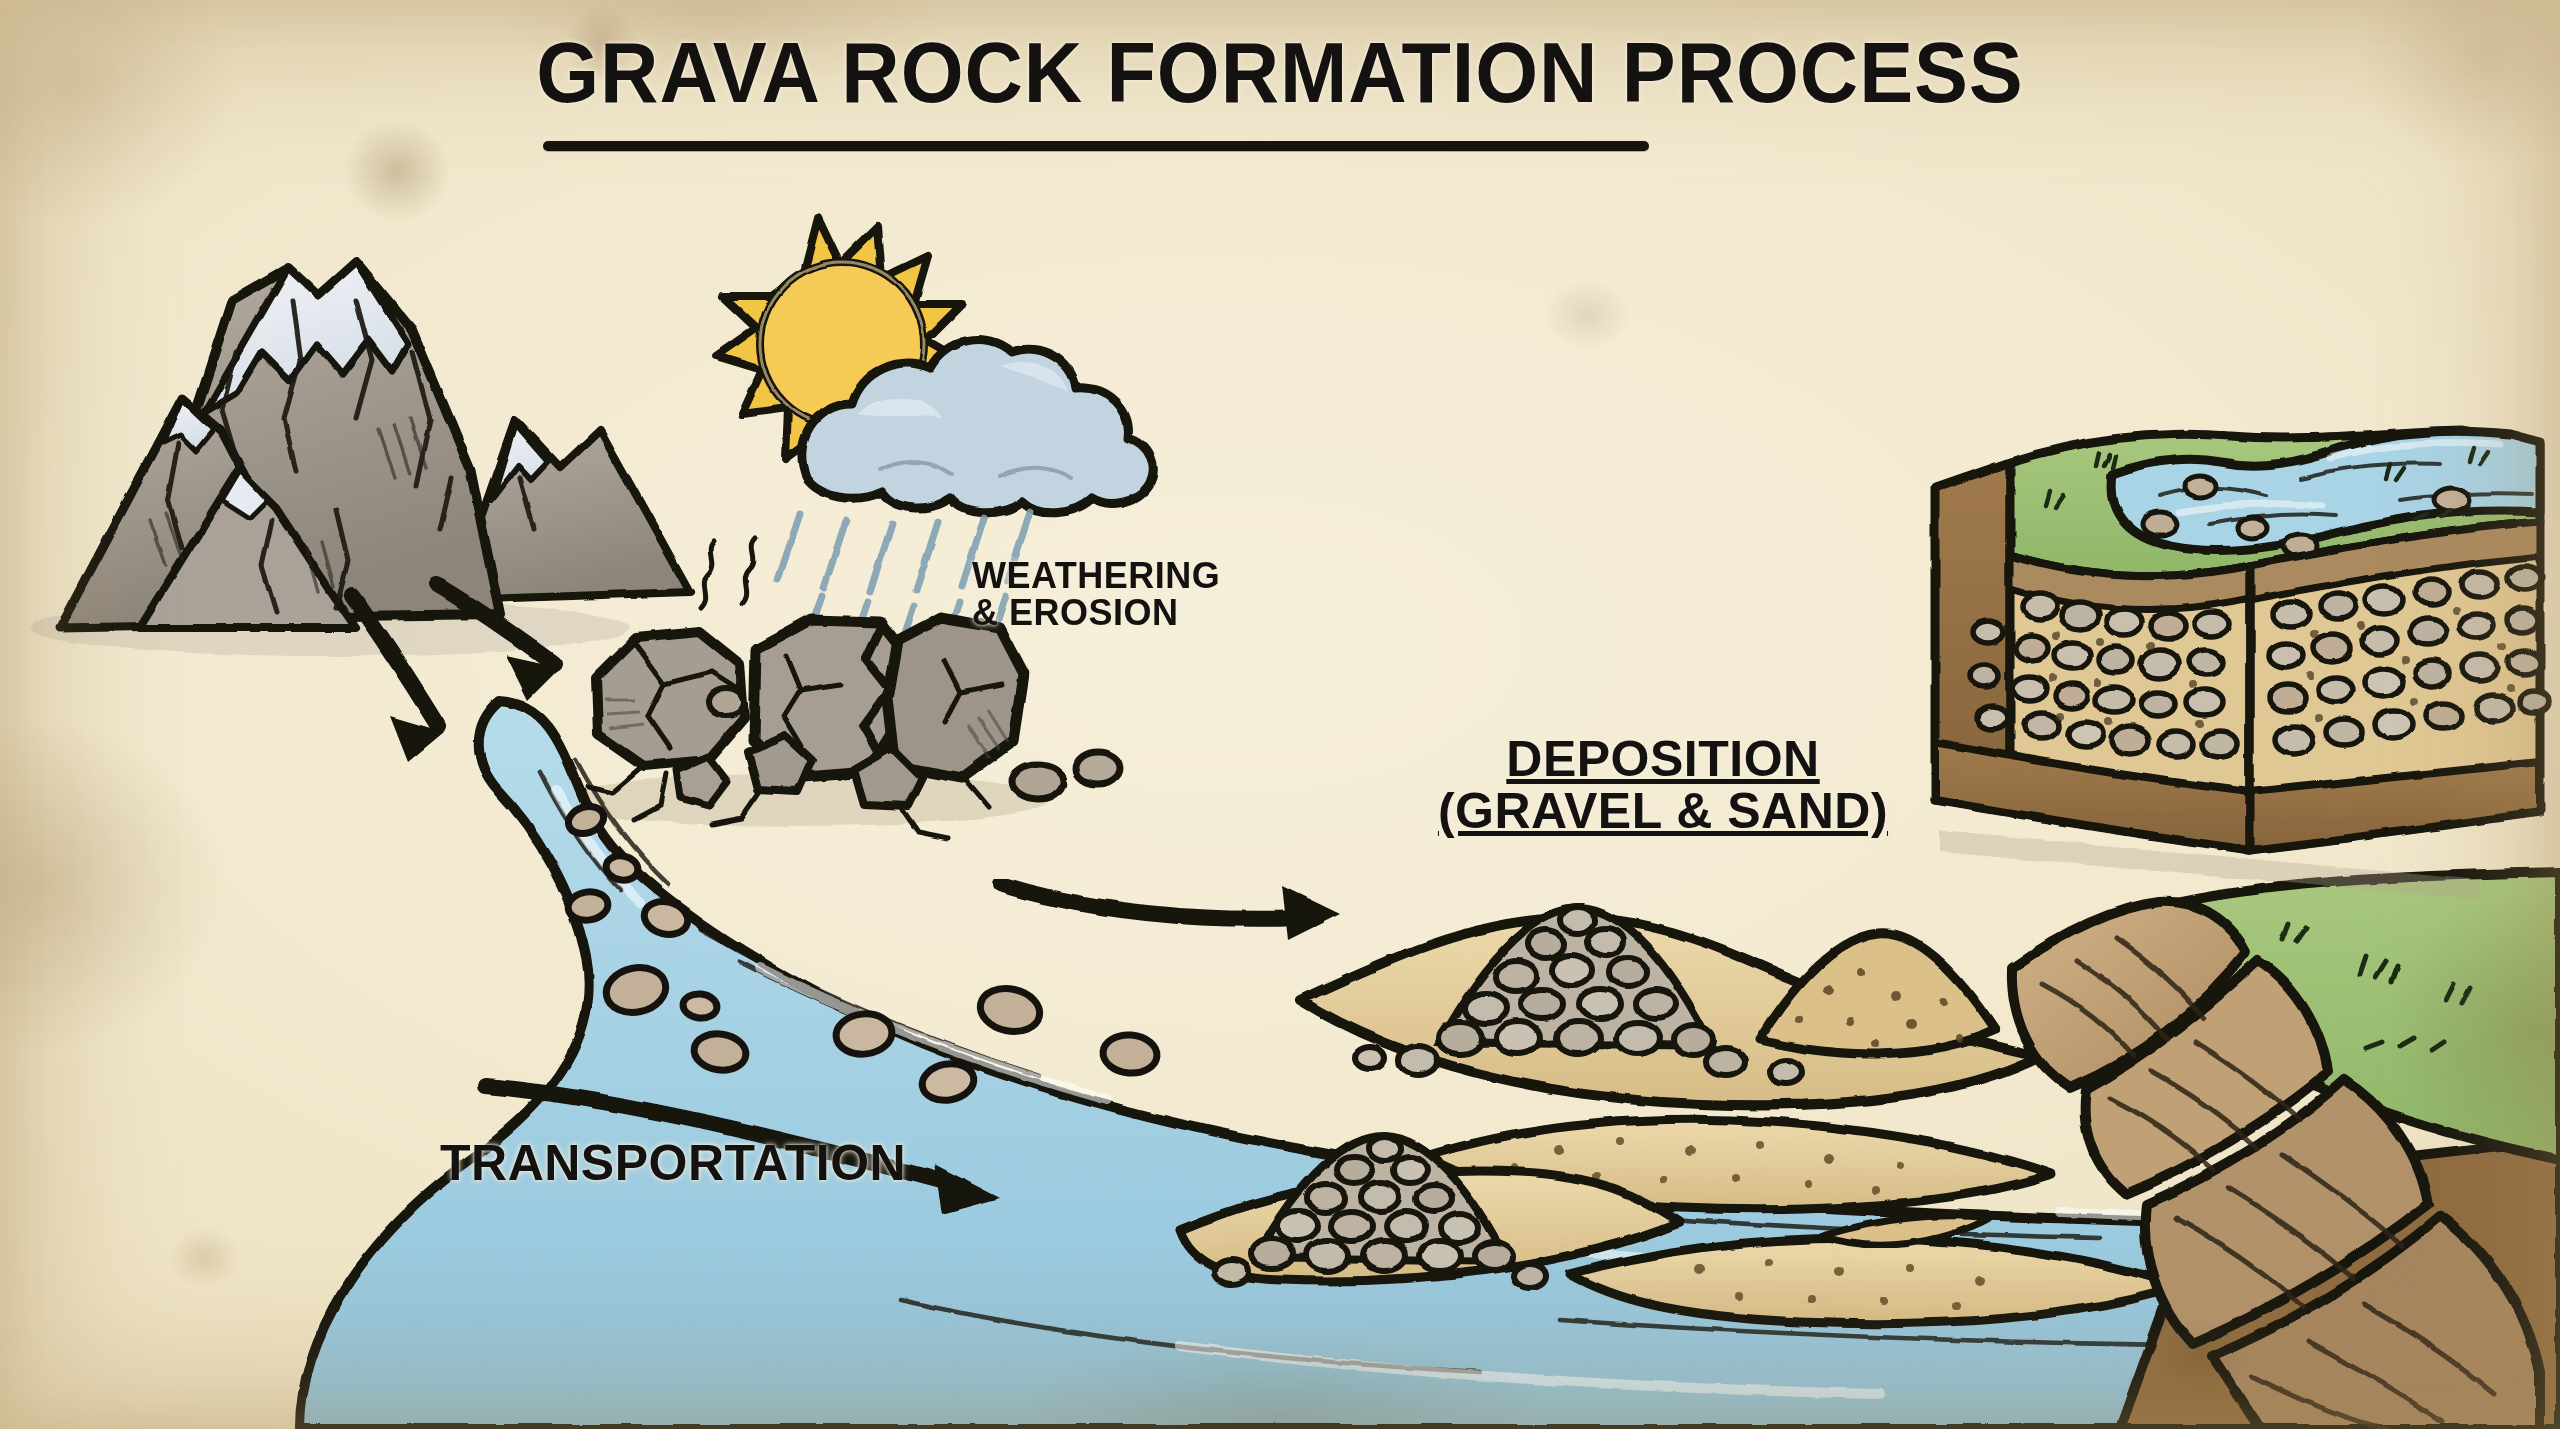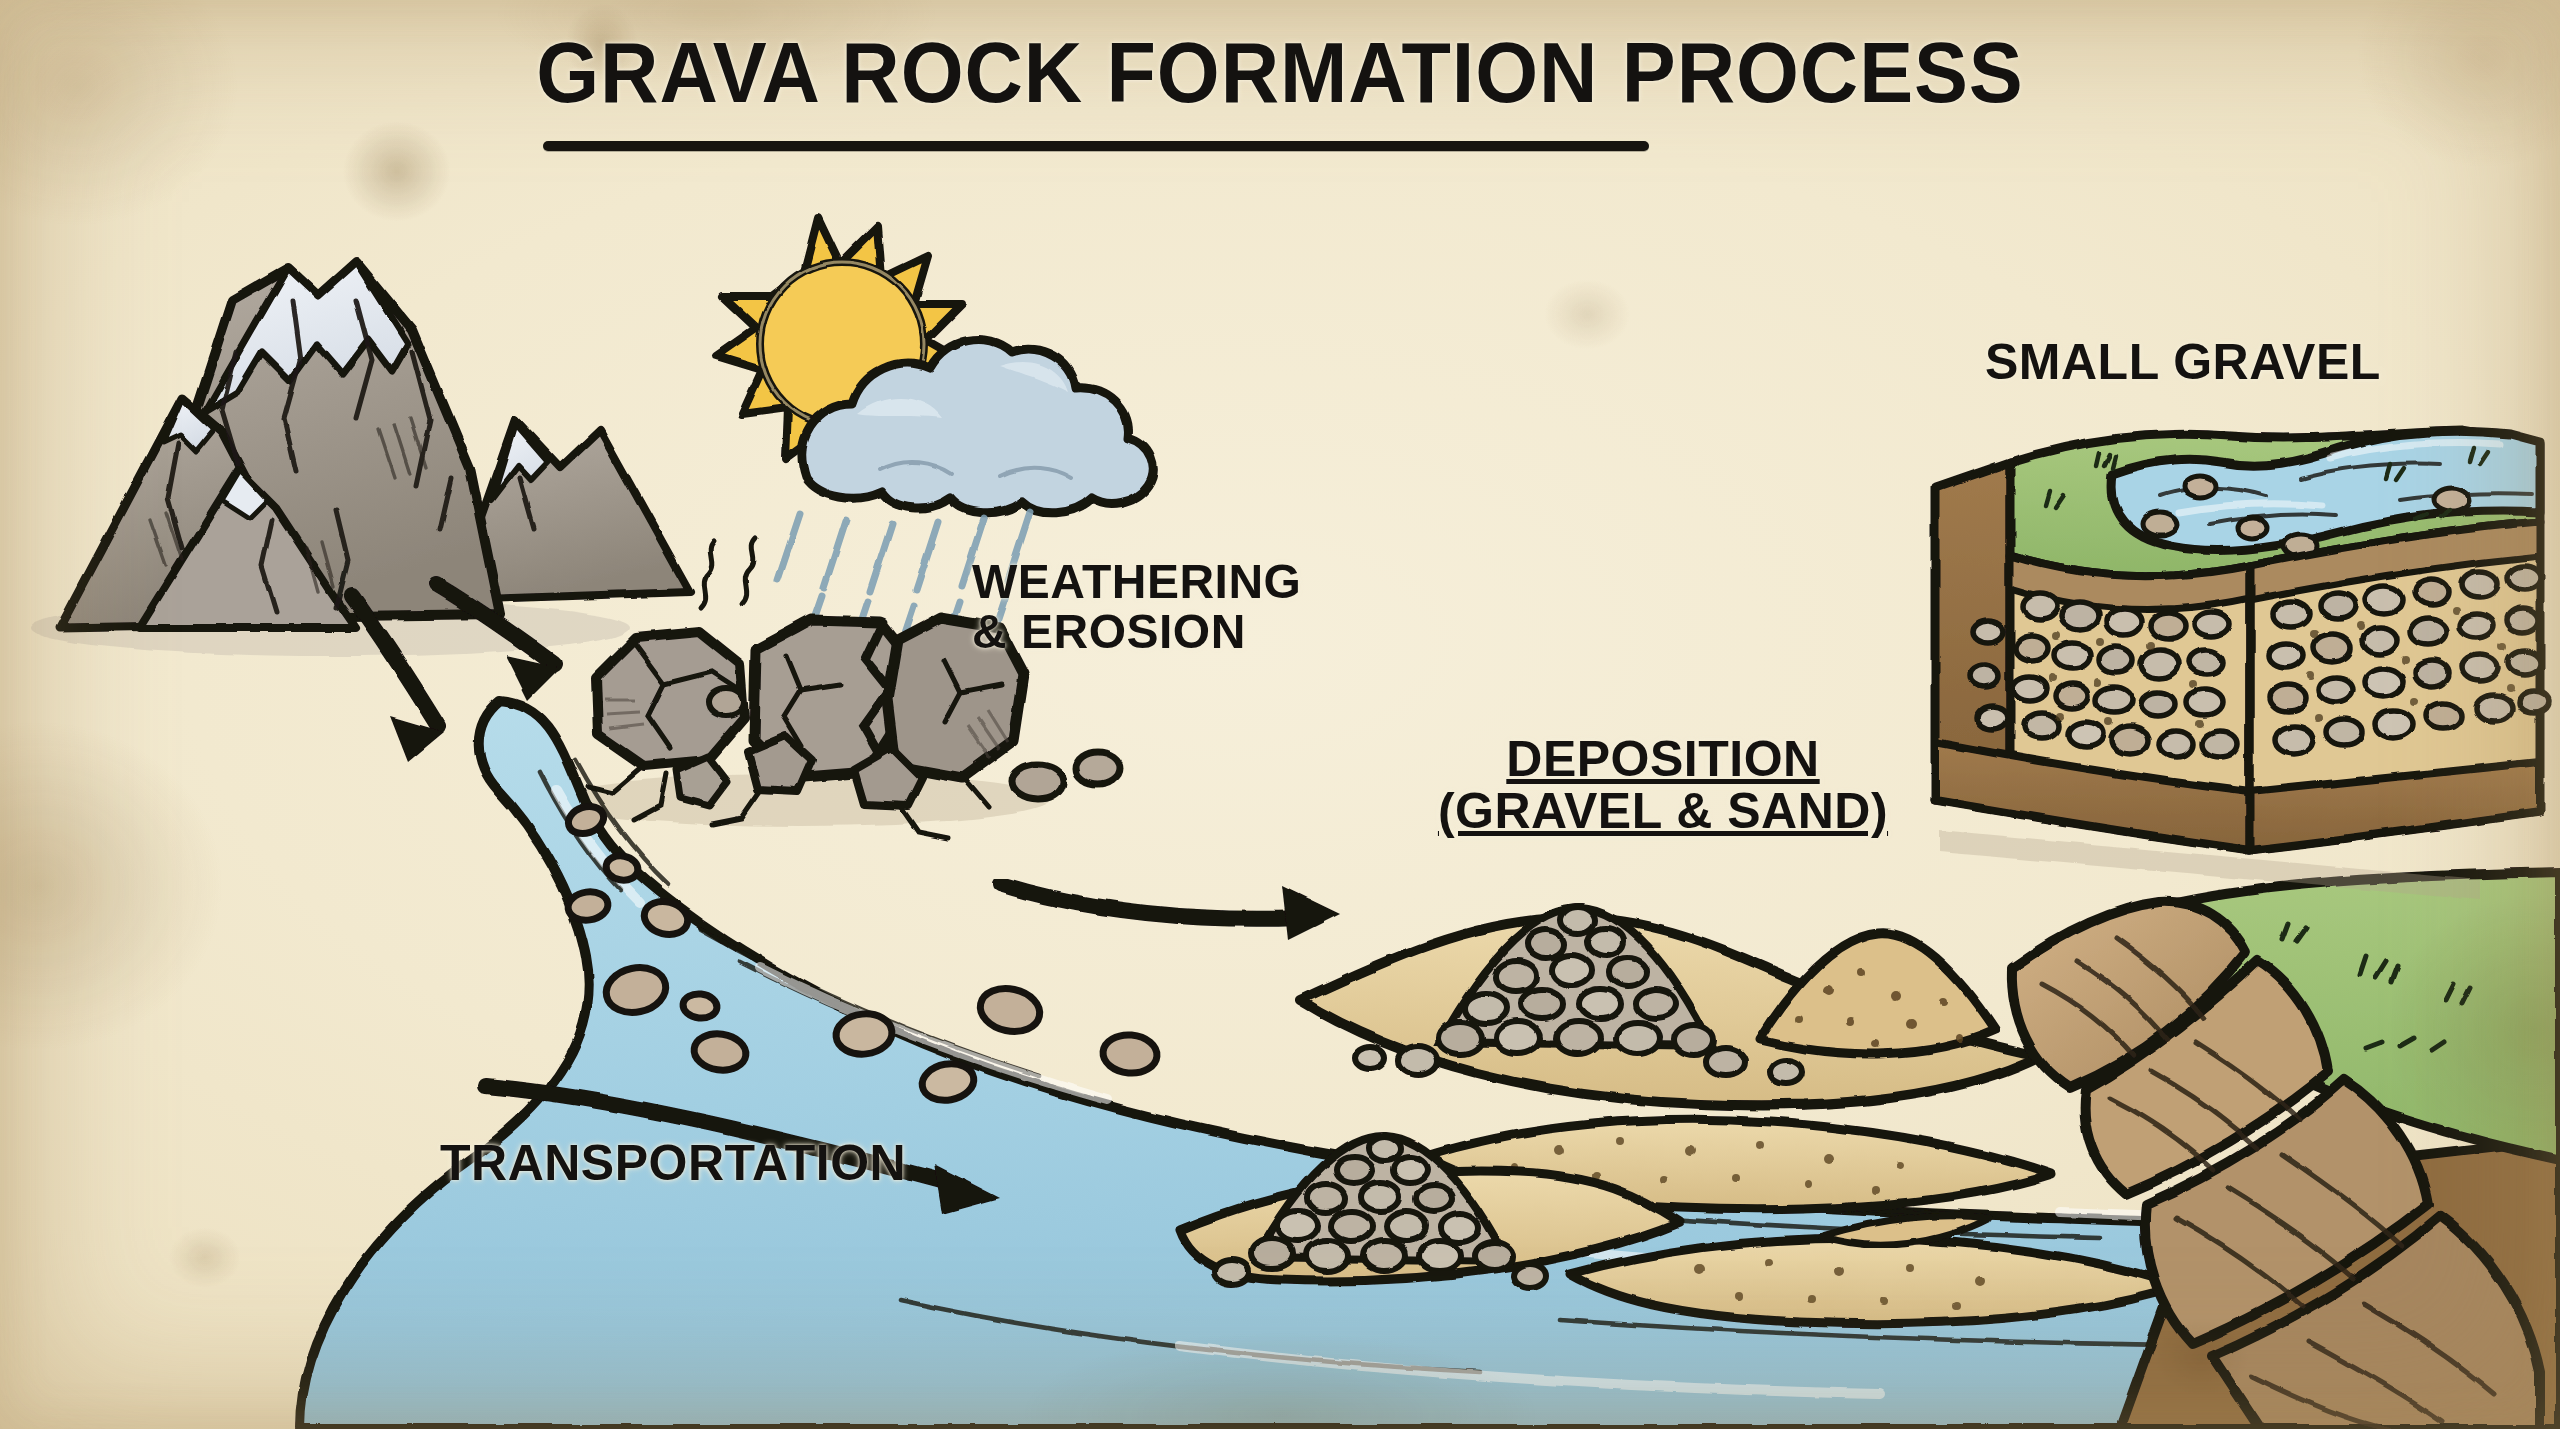--- a/index.html
+++ b/index.html
@@ -45,21 +45,21 @@
     left:0;right:0;top:28px;text-align:center;
     font-size:86px;font-weight:bold;letter-spacing:1px;
     transform:scaleX(.94);
   }
   #title-rule{
     position:absolute;left:543px;top:141px;width:1106px;height:10px;
     background:#17140f;border-radius:5px;
     box-shadow:0 1px 0 rgba(0,0,0,.25);
   }
   #lbl-mountain{left:20px;top:52px;width:480px;font-size:48px;}
-  #lbl-weather{left:972px;top:557px;width:420px;font-size:48px;text-align:left;}
+  #lbl-weather{left:972px;top:557px;width:420px;font-size:36px;text-align:left;}
   #lbl-deposition{left:1428px;top:733px;width:470px;font-size:50px;text-decoration:underline;}
   #lbl-transport{left:440px;top:1137px;width:520px;font-size:50px;text-align:left;}
   #lbl-gravel{left:1985px;top:336px;width:440px;font-size:50px;text-align:left;}
 </style>
 </head>
 <body>
 
 <div id="stage">
 
   <svg id="art" viewBox="0 0 2560 1429" xmlns="http://www.w3.org/2000/svg">
@@ -630,15 +630,14 @@
   <div id="paper-edges"></div>
 
   <div class="lbl" id="title">GRAVA ROCK FORMATION PROCESS</div>
   <div id="title-rule"></div>
 
   <div class="lbl" id="lbl-weather">WEATHERING
 &amp; EROSION</div>
   <div class="lbl" id="lbl-transport">TRANSPORTATION</div>
   <div class="lbl" id="lbl-deposition">DEPOSITION
 (GRAVEL &amp; SAND)</div>
-  <div class="lbl" id="lbl-gravel">SMALL GRAVEL</div>
 
 </div>
 
 </body></html>

